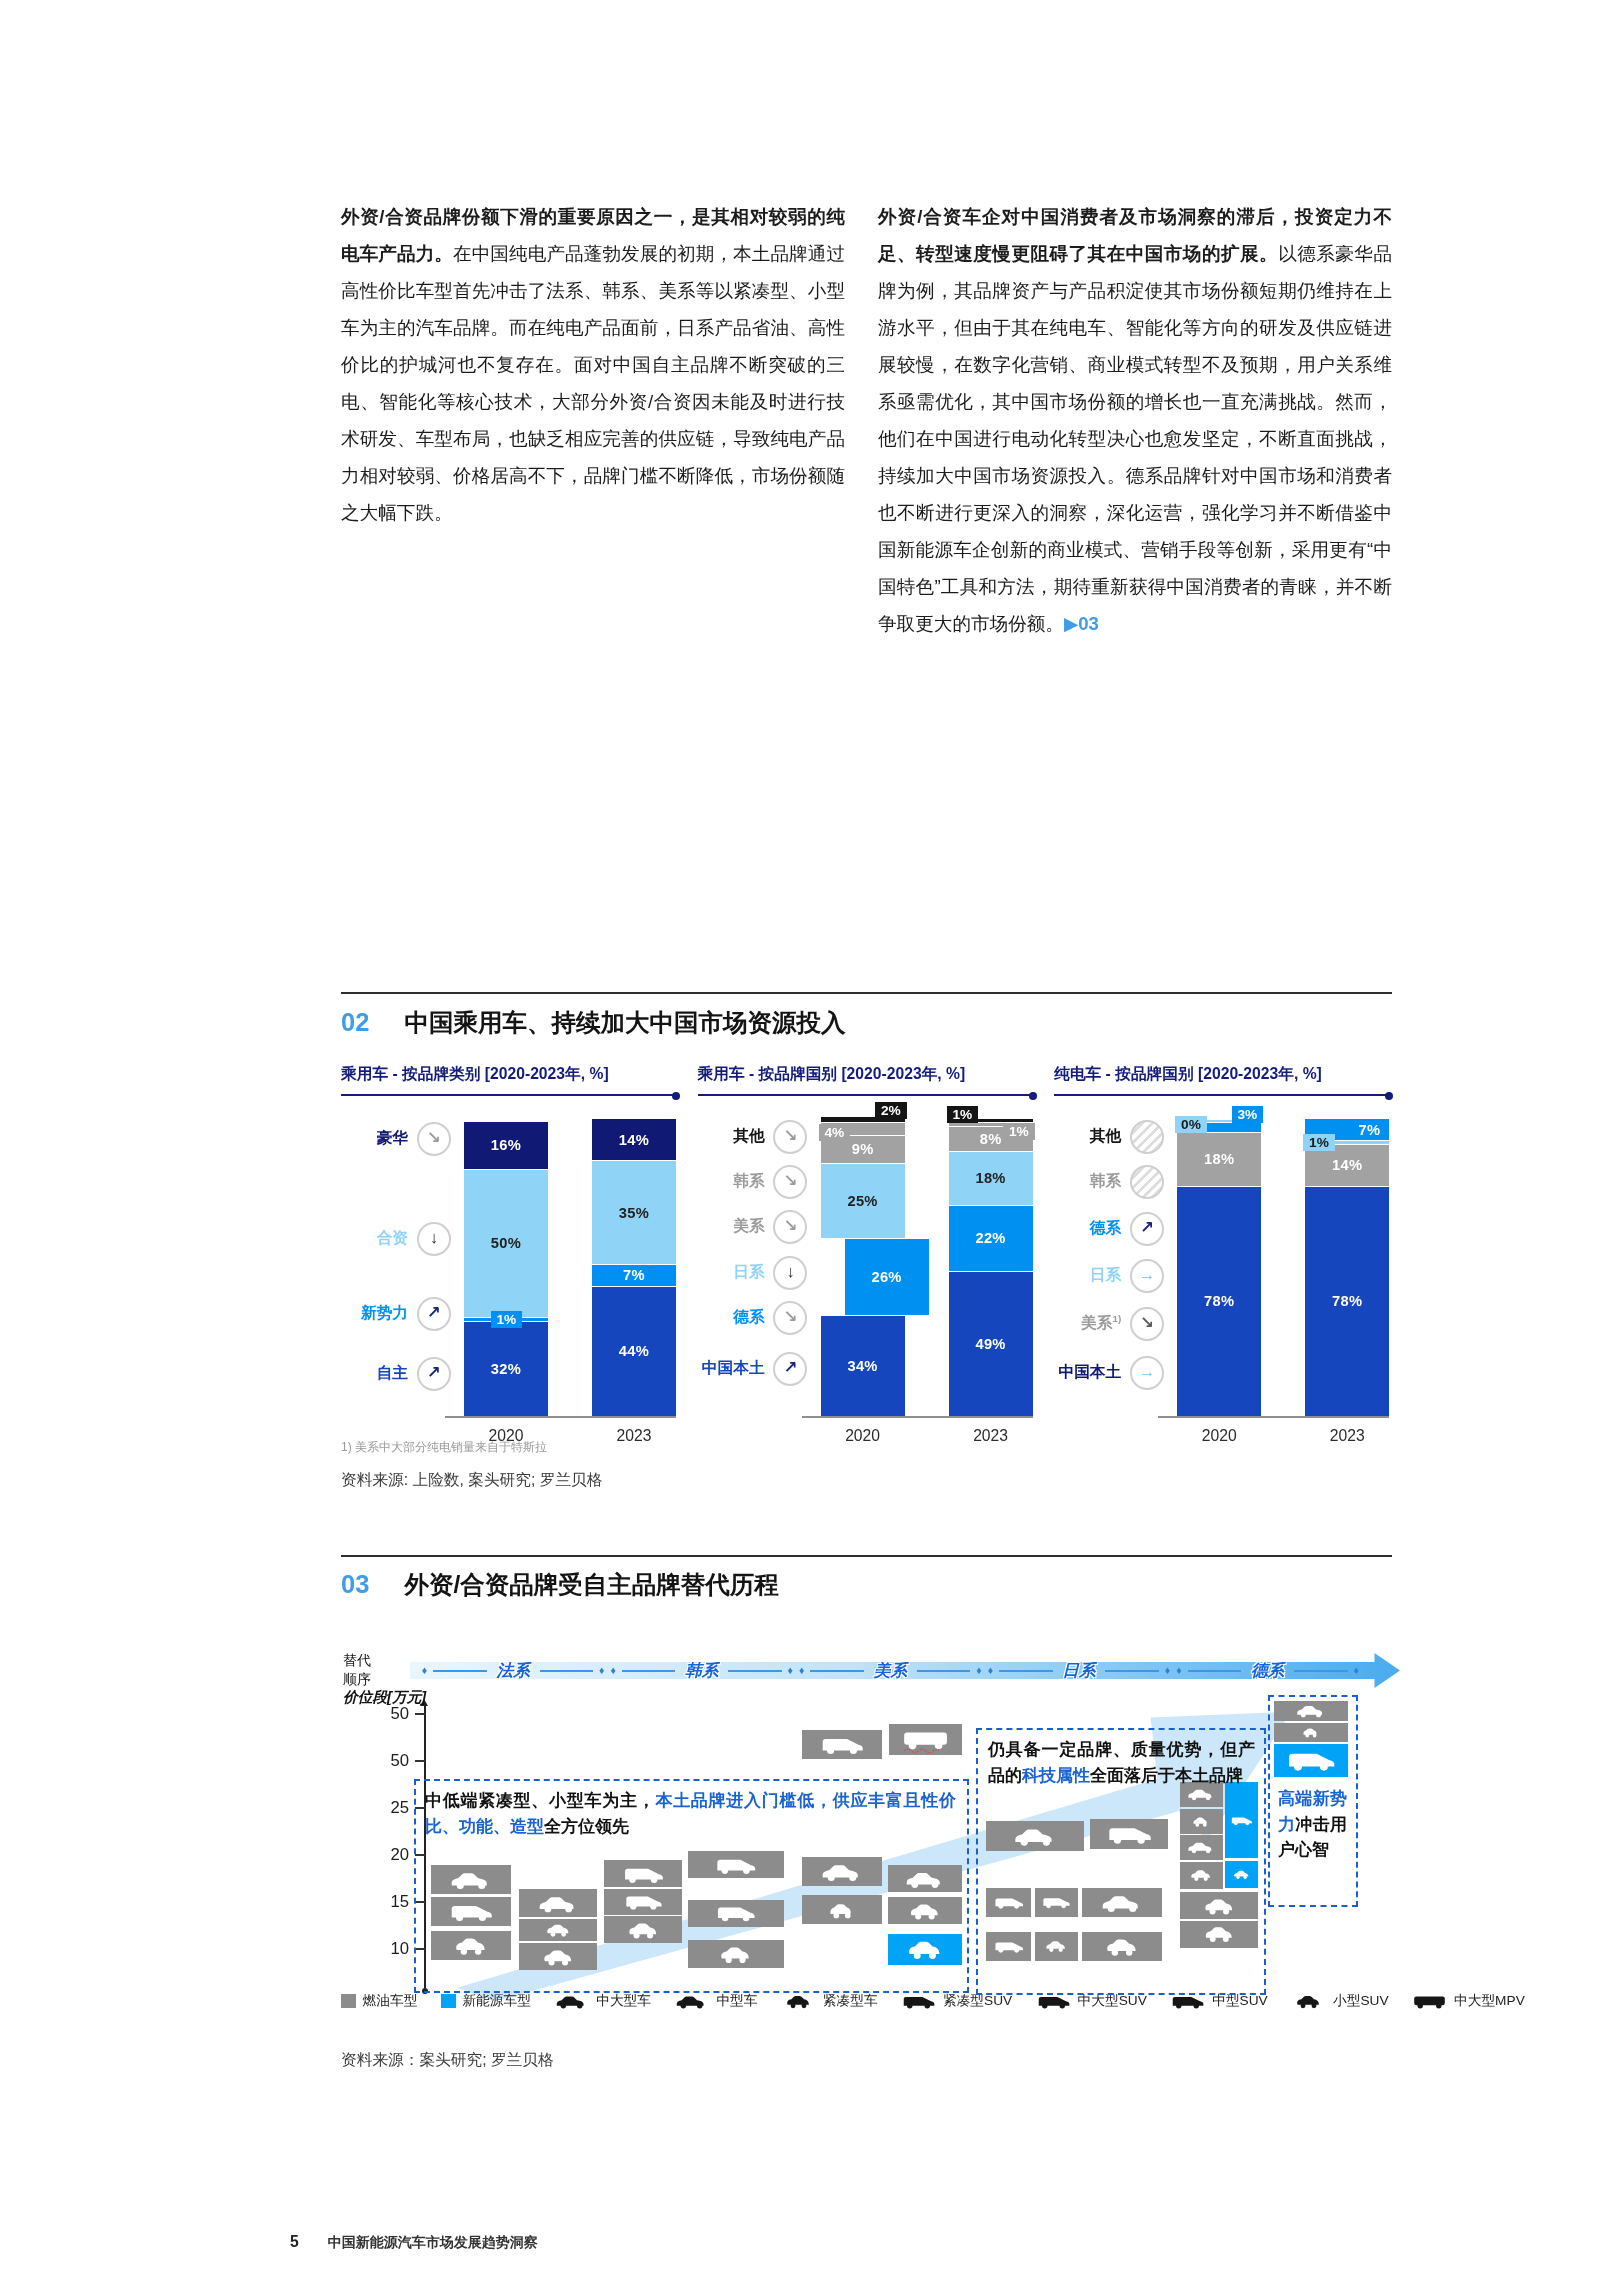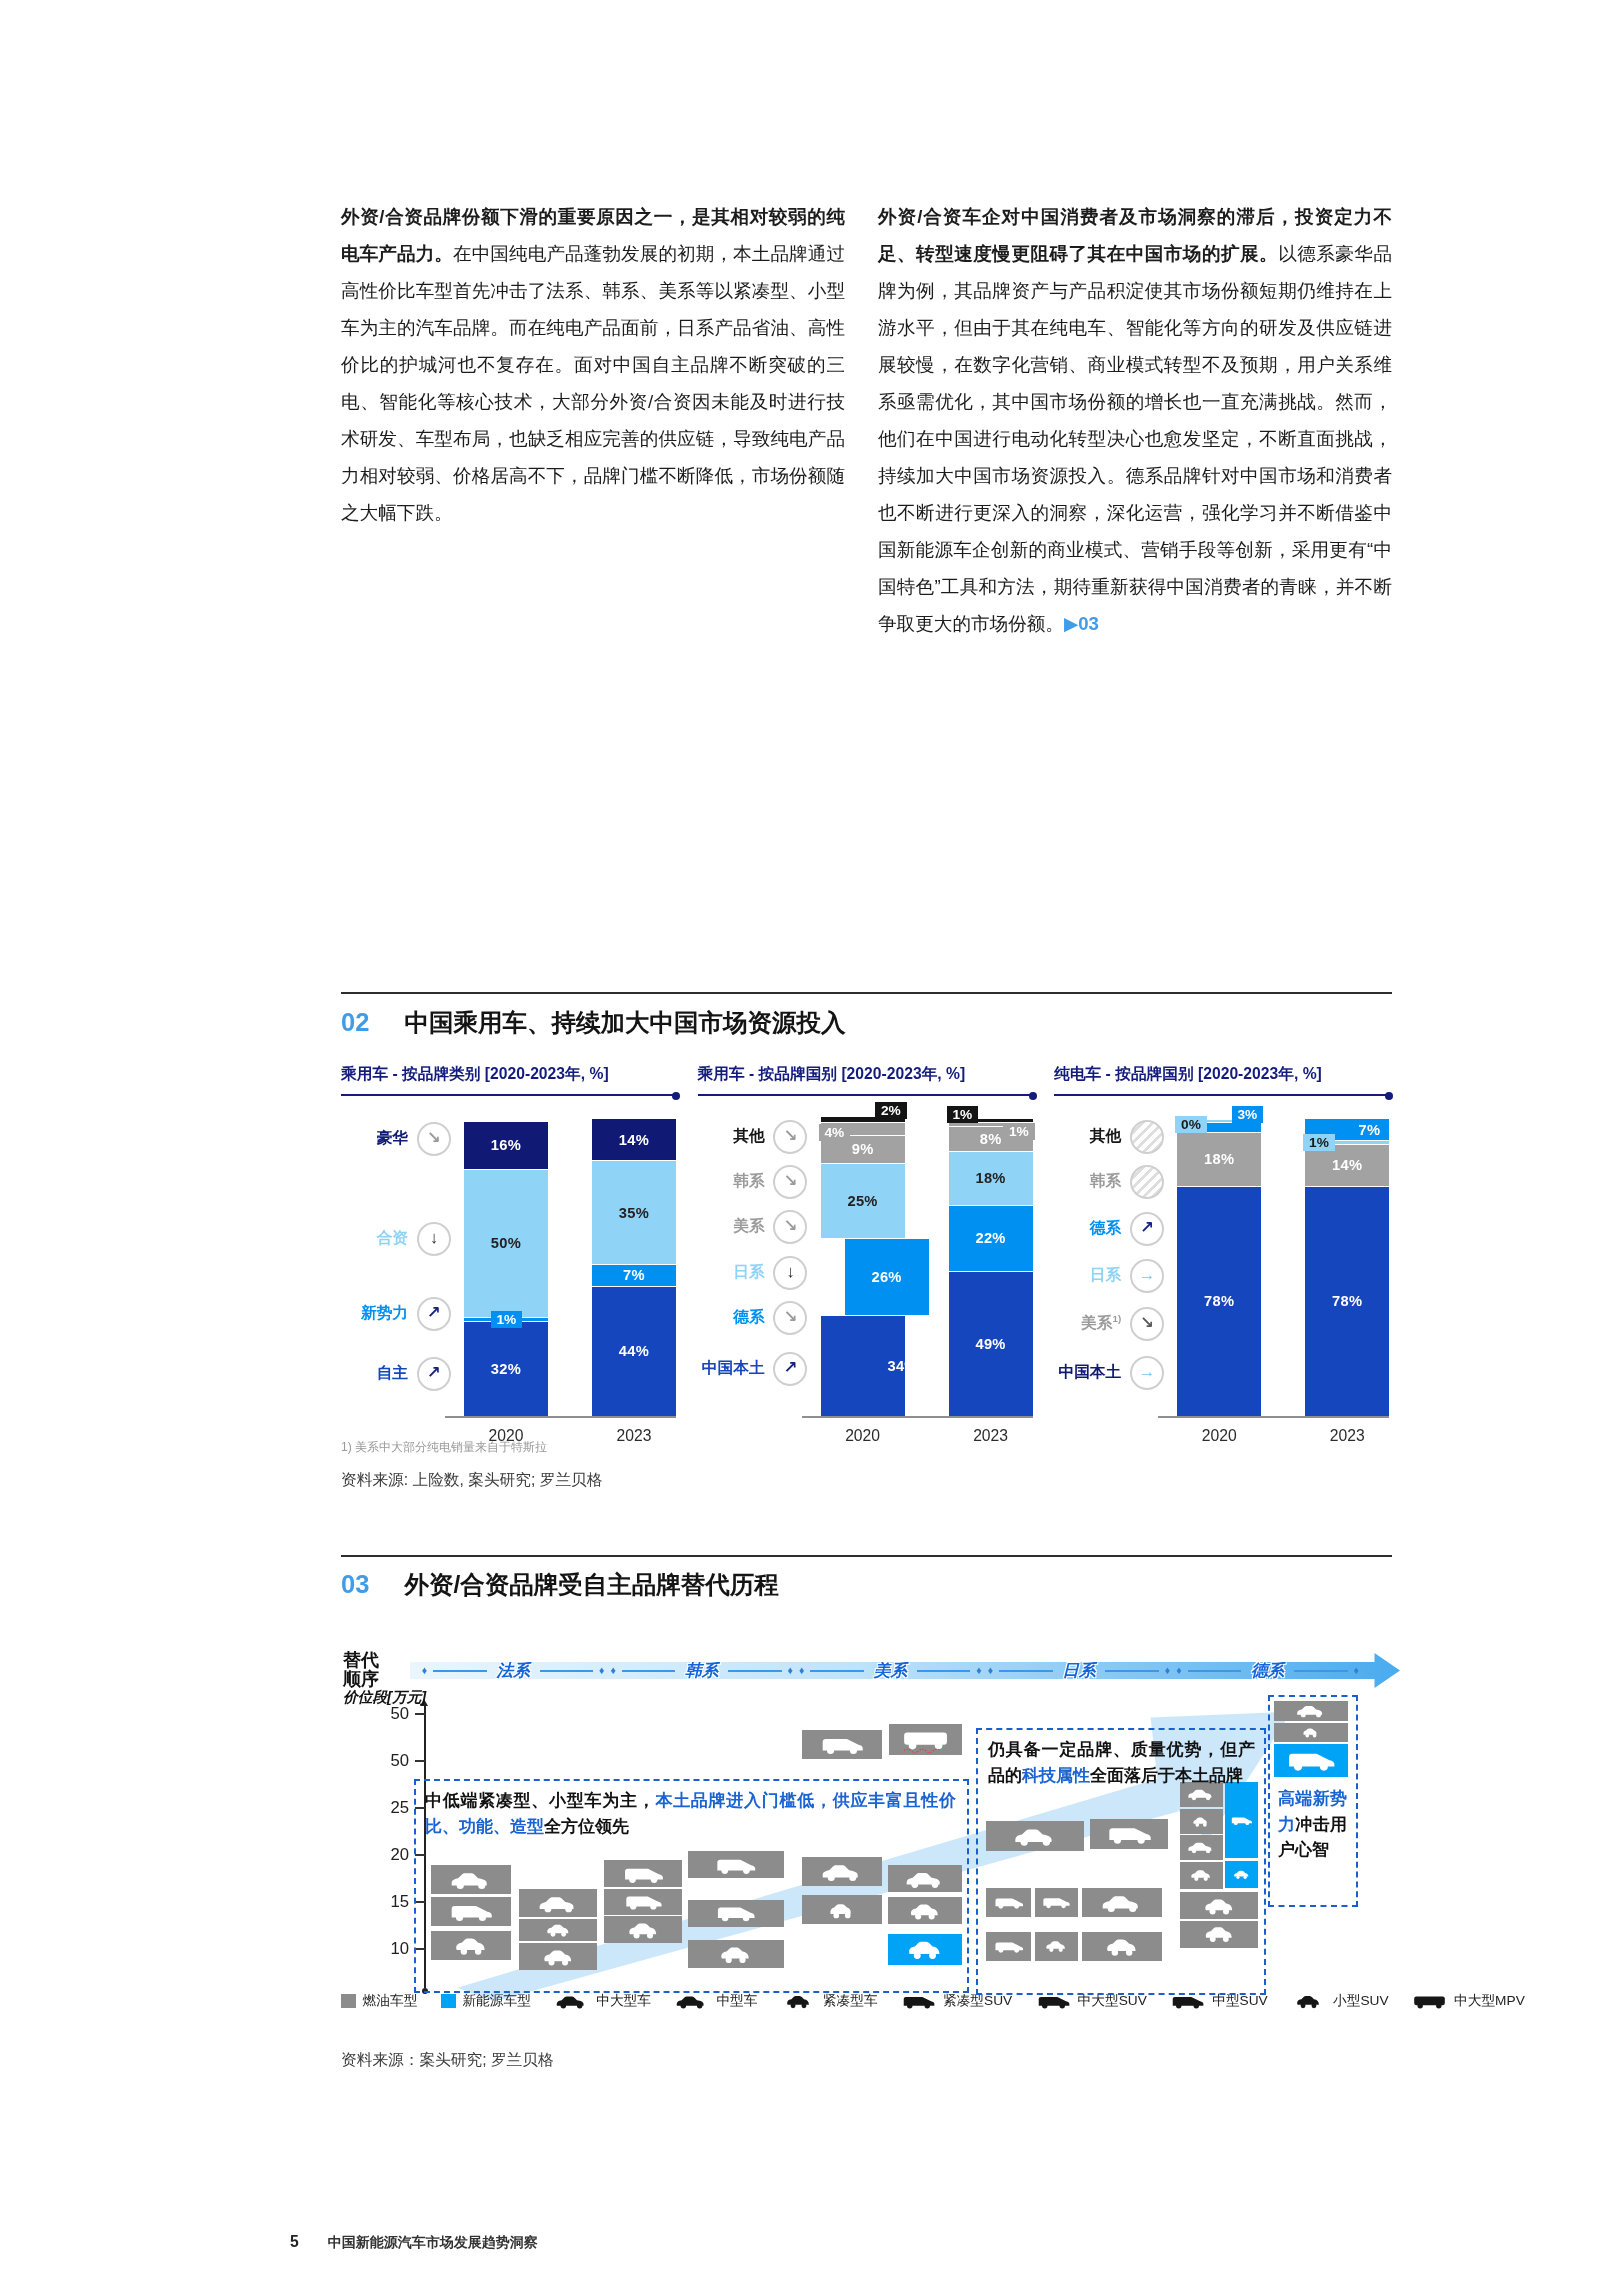--- a/index.html
+++ b/index.html
@@ -34,21 +34,21 @@
   .bar{position:absolute;width:84px;bottom:31px;display:flex;flex-direction:column;justify-content:flex-end}
   .seg{position:relative;width:100%}
   .seg-sep{border-top:1px solid #fff}
   .seg-label{position:absolute;left:0;width:100%;text-align:center;top:50%;transform:translateY(-50%);
              font-size:14.7px;font-weight:600;letter-spacing:0.3px}
   .seg-label.ar{text-align:right;padding-right:8.8px;box-sizing:border-box}
   .seg-box{position:absolute;padding:1px 5.9px;font-size:13.7px;font-weight:700;z-index:3;white-space:nowrap}
   .baxis{position:absolute;left:104px;right:2px;bottom:29px;height:2px;background:#8f8f8f}
   .year{position:absolute;bottom:2px;width:84px;text-align:center;font-size:15.7px;color:#2c2c2c}
   
-  .order-label{position:absolute;left:343px;font-size:18px;font-weight:700;color:#121212;line-height:18.6px}
+  .order-label{position:absolute;left:343px;font-size:14px;font-weight:400;color:#121212;line-height:18.6px}
   .band{position:absolute;left:410px;width:990px;height:35px;
         background:linear-gradient(90deg,#eaf6fe 0%,#bfe3fa 45%,#49abef 100%);
         clip-path:polygon(0 26%,calc(100% - 25.5px) 26%,calc(100% - 25.5px) 0,100% 50%,calc(100% - 25.5px) 100%,calc(100% - 25.5px) 74%,0 74%)}
   .band-row{position:absolute;left:11.8px;right:41px;top:0;bottom:0;display:flex;align-items:center;gap:5.9px}
   .band-line{flex:1;height:2px;background:#3b97e8}
   .band-dia{color:#2f7fd6;font-size:10.8px;line-height:1}
   .band-brand{font-size:16.7px;font-weight:900;font-style:italic;color:#1565d8;white-space:nowrap;padding:0 3.9px;
               text-shadow:-1px -1px 0 #fff,1px -1px 0 #fff,-1px 1px 0 #fff,1px 1px 0 #fff}
   .price-label{position:absolute;left:343px;font-size:14.7px;font-weight:700;font-style:italic;color:#121212;z-index:5}
   .plot{position:absolute;left:341px;top:1692px;width:1059px;height:333px}
@@ -210,21 +210,21 @@
           <div class="seg seg-sep" style="height: 26.5px; background: rgb(162, 162, 162);">
             <span class="seg-label" style="color: rgb(255, 255, 255);">9%</span>
           </div>
           <div class="seg seg-sep" style="height: 74px; background: rgb(143, 211, 247);">
             <span class="seg-label" style="color: rgb(34, 34, 34);">25%</span>
           </div>
           <div class="seg seg-sep" style="height: 76px; background: rgb(0, 144, 242); margin-left: 24px;">
             <span class="seg-label" style="color: rgb(255, 255, 255);">26%</span>
           </div>
           <div class="seg seg-sep" style="height: 100px; background: rgb(21, 70, 189);">
-            <span class="seg-label" style="color: rgb(255, 255, 255); padding-left: 40px;">34%</span>
+            <span class="seg-label" style="color: rgb(255, 255, 255);">34%</span>
           </div>
         </div>
         <span class="year" style="left: 123px;">2020</span>
         <div class="bar" style="left: 251px;">
           <div class="seg" style="height: 2.9px; background: rgb(20, 20, 20);">
             <span class="seg-box" style="background: rgb(20, 20, 20); color: rgb(255, 255, 255); top: -13.7px; left: -2px;">1%</span>
           </div>
           <div class="seg seg-sep" style="height: 2.9px; background: rgb(162, 162, 162);">
             <span class="seg-box" style="background: rgb(162, 162, 162); color: rgb(255, 255, 255); top: 0px; right: -2px;">1%</span>
           </div>

